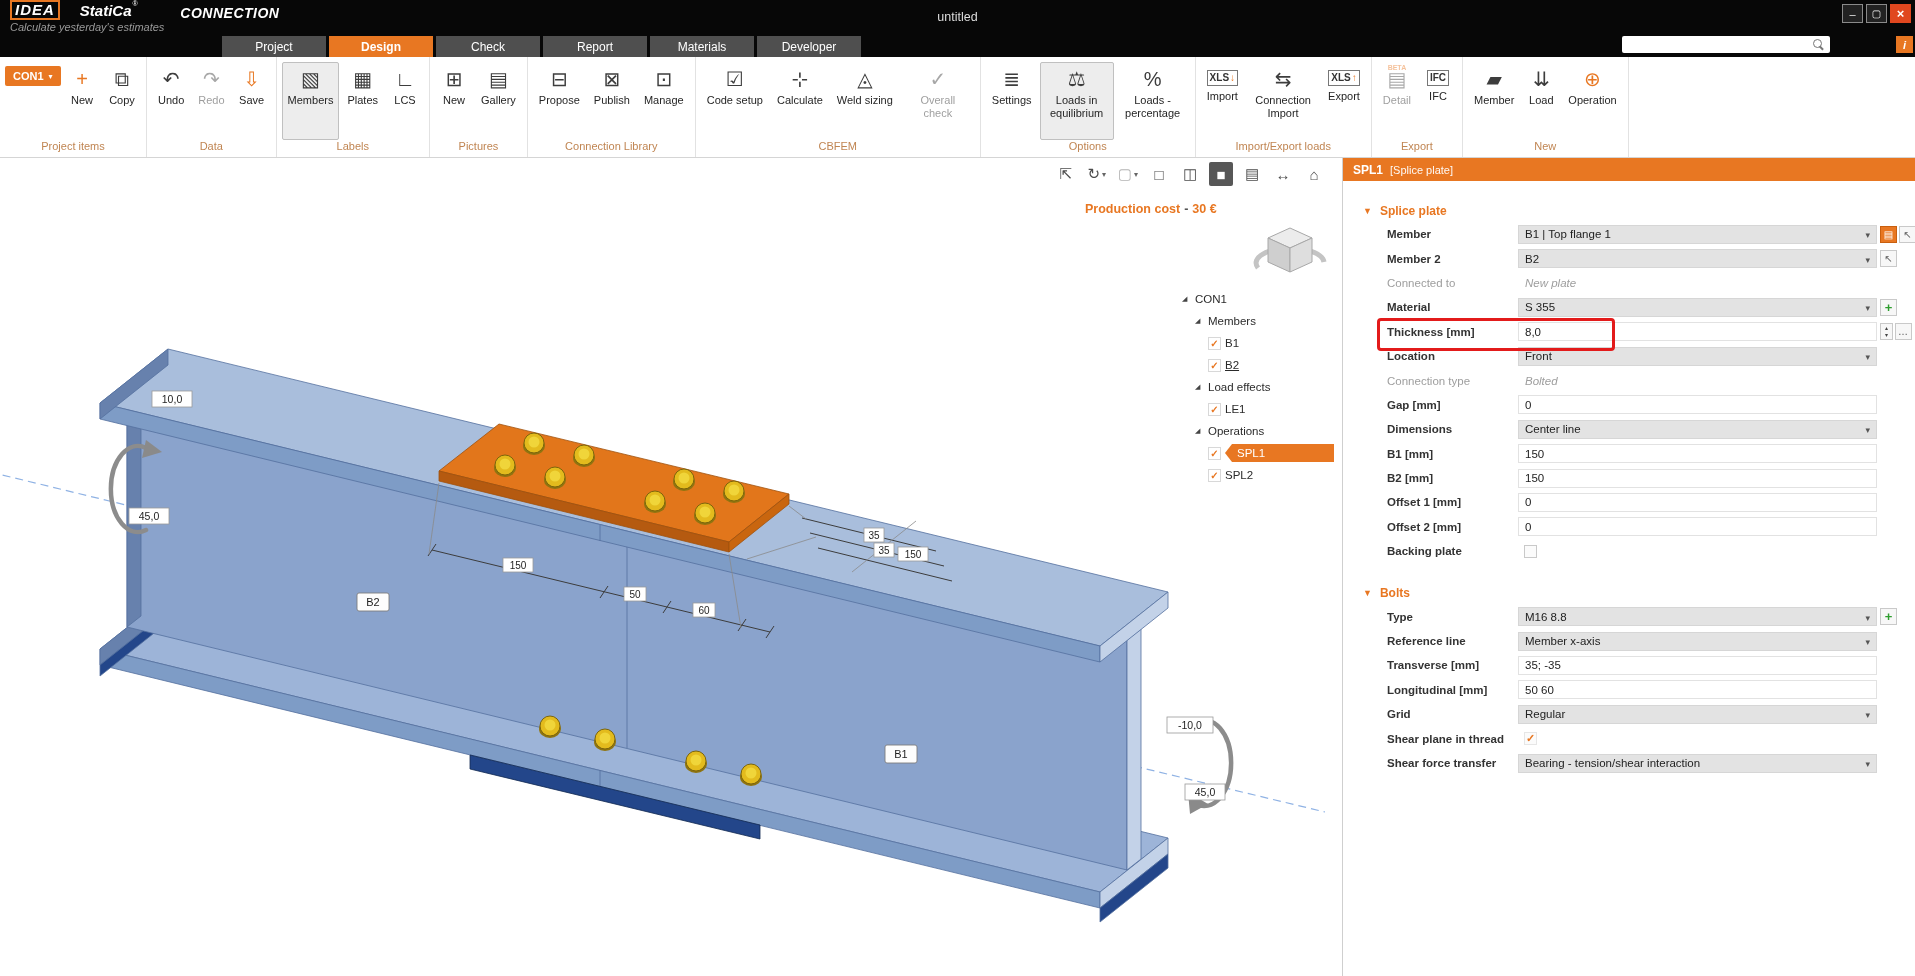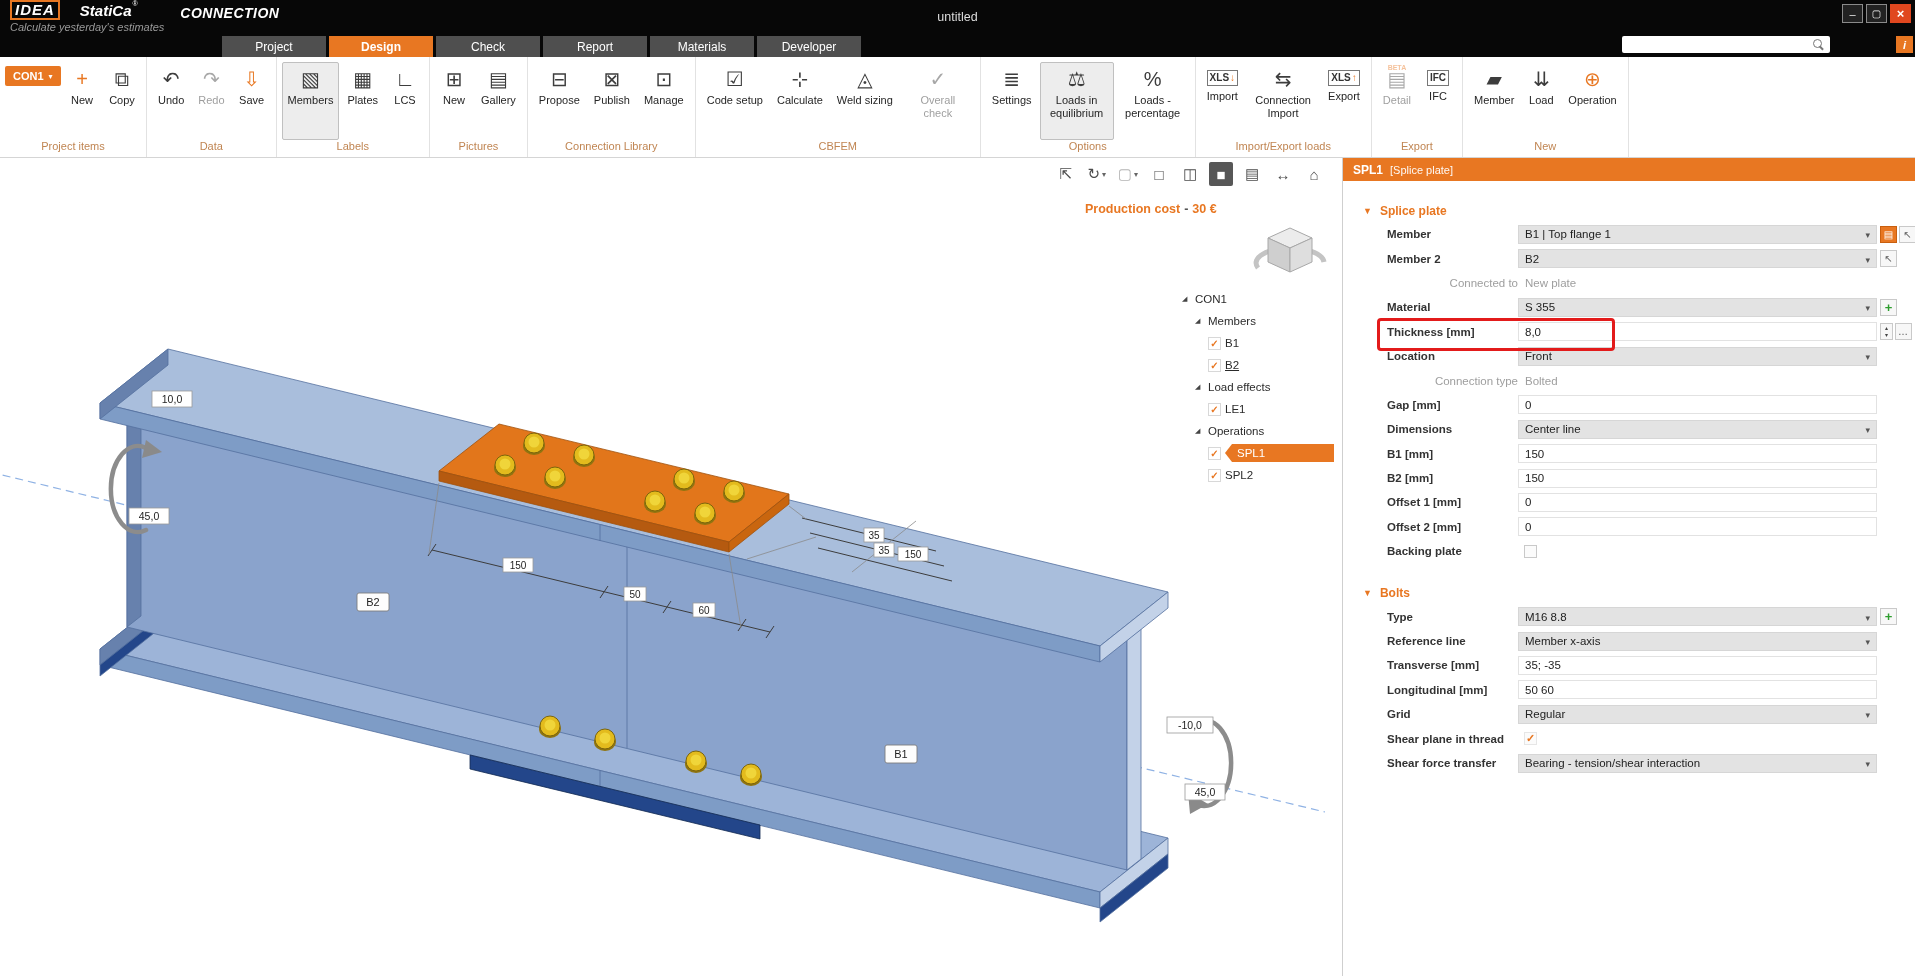--- a/index.html
+++ b/index.html
@@ -103,29 +103,29 @@
   .phead .psub { font-size: 11px; opacity: .95; }
   .pact { margin-left: auto; display: flex; gap: 13px; font-size: 11.5px; }
   .pact span.emph { font-weight: bold; }
   .pact span.gap { margin-left: 22px; }
   .sect { display: flex; align-items: center; gap: 8px; padding-left: 20px; height: 22px; margin-top: 19px; }
   .sect .scaret { color: #e87722; font-size: 9px; }
   .sect .scaret::before { content: "▼"; }
   .sect .stitle { color: #e87722; font-weight: bold; font-size: 12px; }
   .prow { display: flex; align-items: center; height: 24.4px; padding-left: 44px; position: relative; }
   .plabel { width: 131px; font-weight: bold; color: #333; flex: none; font-size: 11.5px; }
-  .prow.muted .plabel { color: #9e9e9e; font-weight: normal; text-align: right; }
+  .prow.muted .plabel { color: #9e9e9e; font-weight: normal; }
   .pctl { width: 359px; display: flex; align-items: flex-start; flex: none; border-radius: 9px; }
   .dd { width: 100%; height: 19px; background: #e3e3e3; border: 1px solid #d6d6d6; display: none; align-items: center; justify-content: space-between; padding: 0 6px; color: #222; }
   .prow.ctl-dropdown .dd { display: flex; }
   .ddcaret::before { content: "▾"; font-size: 9px; color: #555; }
   .pinput { width: 100%; height: 19px; background: #fff; border: 1px solid #e2e2e2; display: none; align-items: center; padding: 0 6px; color: #222; }
   .prow.ctl-input .pinput { display: flex; }
   .pstatic { display: none; color: #9e9e9e; padding-left: 7px; }
-  .prow.ctl-static .pstatic { display: inline; }
+  .prow.ctl-static .pstatic { display: inline; font-style: italic; }
   .pcb { display: none; width: 13px; height: 13px; border: 1px solid #c9c9c9; background: #fbfbfb; margin-left: 6px; align-items: center; justify-content: center; font-size: 11px; color: #e87722; font-weight: bold; line-height: 1; }
   .prow.ctl-checkbox .pcb, .prow.ctl-checkmark .pcb { display: flex; }
   .prow.ctl-checkmark .pcb { border-color: #e6e6e6; }
   .prow.checked .pcb::before { content: "✓"; }
   .pextras { width: 40px; display: flex; gap: 2px; padding-left: 3px; }
   .ex { width: 17px; height: 17px; border: 1px solid #c9c9c9; background: #f7f7f7; display: flex; align-items: center; justify-content: center; font-size: 10px; color: #555; flex: none; }
   .ex-plate { background: #e87722; border-color: #c95f0e; color: #fff; }
   .ex-plus { color: #2e9e2e; font-weight: bold; font-size: 13px; }
   .ex-spinner { flex-direction: column; font-size: 6px; line-height: 1.1; width: 13px; color: #444; }
   .ex-dots { font-size: 10px; letter-spacing: 1px; }

